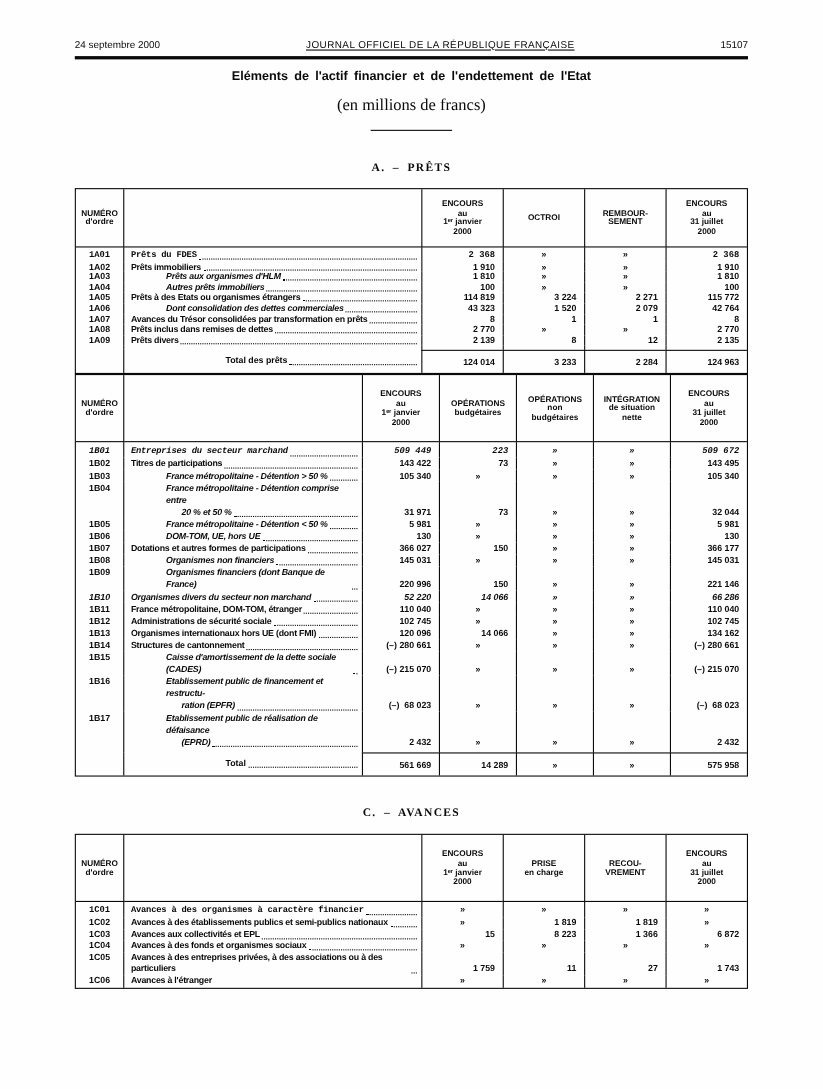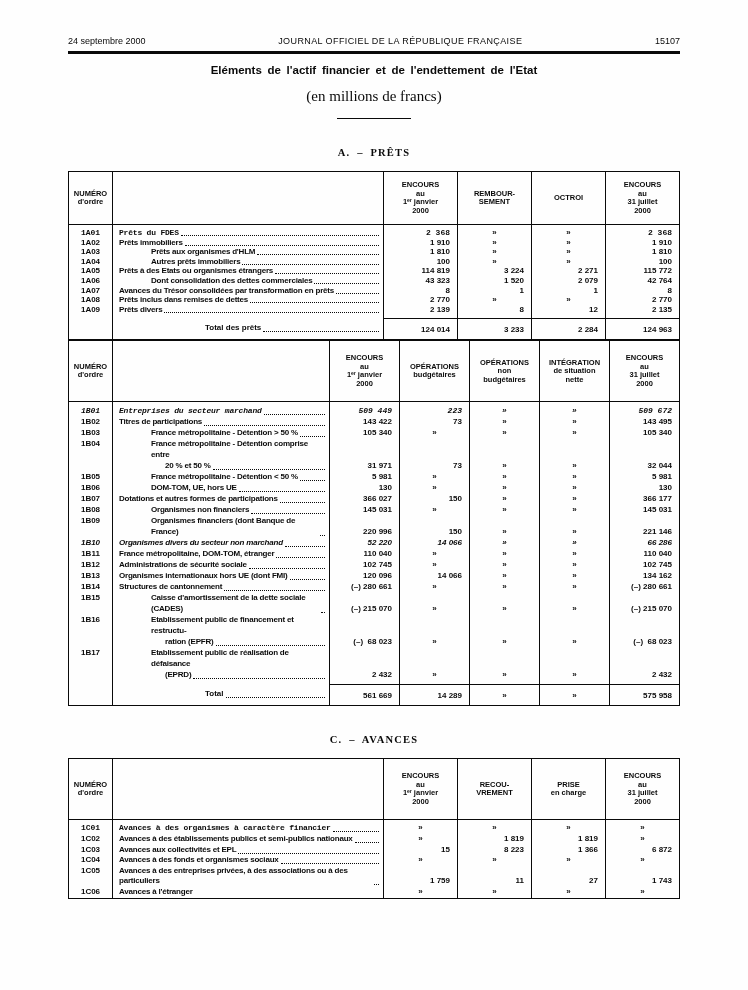--- a/index.html
+++ b/index.html
@@ -4,41 +4,41 @@
 <style>
   html,body{margin:0;padding:0;background:#e8e8e8;}
   .page{
     width:748px;height:990px;box-sizing:border-box;
     margin:0 auto;background:#fefefe;color:#0a0a0a;
     padding:36px 68px 0;overflow:hidden;
     font-family:"Liberation Sans","DejaVu Sans",sans-serif;
   }
   
   .pagehead{display:flex;justify-content:space-between;align-items:baseline;font-size:9px;}
-  .pagehead .jt{letter-spacing:.4px;}
+  .pagehead .jt{letter-spacing:.4px;text-decoration:underline;}
   .top-rule{height:2.5px;background:#0a0a0a;margin-top:5px;}
   
   .doc-title{text-align:center;font-weight:700;font-size:13px;word-spacing:7px;letter-spacing:.2px;margin-top:40px;}
   .doc-subtitle{text-align:center;font-weight:700;font-size:11.5px;word-spacing:2.5px;margin-top:10px;}
   .unit-note{text-align:center;font-family:"Liberation Serif","DejaVu Serif",serif;font-size:15px;margin-top:12px;}
   .title-rule{width:74px;height:1.5px;background:#0a0a0a;margin:13px auto 0;}
   .section-title{text-align:center;font-family:"Liberation Serif","DejaVu Serif",serif;
     font-weight:700;font-size:10.5px;letter-spacing:1.2px;word-spacing:3px;margin:28px 0 13px;}
   
   .jtable{display:grid;border:1.5px solid #0a0a0a;font-weight:700;background:#fefefe;}
   .cell{min-width:0;}
   .c-num{border-right:1px solid #0a0a0a;}
   .c-val{border-left:1px solid #0a0a0a;}
   .ch{border-bottom:1px solid #0a0a0a;display:flex;align-items:center;justify-content:center;
       text-align:center;font-size:7.5px;line-height:8.5px;white-space:pre-line;padding:4px 1px;}
   .t-a .ch{min-height:44px;} .t-b .ch{min-height:52px;} .t-c .ch{min-height:52px;}
   .t-a{--lh:9.6px;} .t-b{--lh:11px;} .t-c{--lh:10.6px;}
   .bnum{font-size:8px;text-align:center;line-height:var(--lh);}
   .blbl{font-size:8px;letter-spacing:-.2px;padding:0 2px 0 6px;line-height:var(--lh);}
-  .blbl.ind{padding-left:38px;}
+  .blbl.ind{padding-left:38px;font-style:italic;}
   .lline{display:flex;align-items:flex-end;}
   .l2{padding-left:14px;}
   .lead{flex:1 1 5px;min-width:3px;border-bottom:1px dotted #0a0a0a;margin:0 2px 1.5px 2px;}
   .bval{font-size:8px;line-height:var(--lh);display:flex;align-items:flex-end;justify-content:flex-end;
         padding-right:7px;white-space:pre;}
   .bval.ctr,.tval.ctr{justify-content:center;padding-right:0;}
   .it{font-style:italic;}
   .sp{height:4px;}
   .tlbl{font-size:8px;padding:5px 2px 5px 0;}
   .tline{padding-left:92px;display:flex;align-items:flex-end;line-height:10px;}
@@ -65,23 +65,23 @@
   <div id="tables-root">
       <div class="section-title">A. – PRÊTS</div>
       <div class="jtable t-a" style="grid-template-columns: 44px 1fr repeat(4, 74px);">
         <div class="cell ch c-num">NUMÉRO
 d'ordre</div>
         <div class="cell ch"></div>
         <div class="cell ch c-val">ENCOURS
 au
 1ᵉʳ janvier
 2000</div>
+        <div class="cell ch c-val">OCTROI</div>
         <div class="cell ch c-val">REMBOUR-
 SEMENT</div>
-        <div class="cell ch c-val">OCTROI</div>
         <div class="cell ch c-val">ENCOURS
 au
 31 juillet
 2000</div>
         <div class="cell bnum c-num firstpad">1A01</div>
         <div class="cell blbl firstpad">
           <div class="lline">
             <span>Prêts du FDES</span>
             <span class="lead"></span>
           </div>
@@ -445,24 +445,24 @@
       </div>
       <div class="section-title">C. – AVANCES</div>
       <div class="jtable t-c" style="grid-template-columns: 44px 1fr repeat(4, 74px);">
         <div class="cell ch c-num">NUMÉRO
 d'ordre</div>
         <div class="cell ch"></div>
         <div class="cell ch c-val">ENCOURS
 au
 1ᵉʳ janvier
 2000</div>
+        <div class="cell ch c-val">PRISE
+en charge</div>
         <div class="cell ch c-val">RECOU-
 VREMENT</div>
-        <div class="cell ch c-val">PRISE
-en charge</div>
         <div class="cell ch c-val">ENCOURS
 au
 31 juillet
 2000</div>
         <div class="cell bnum c-num firstpad">1C01</div>
         <div class="cell blbl firstpad">
           <div class="lline">
             <span>Avances à des organismes à caractère financier</span>
             <span class="lead"></span>
           </div>

